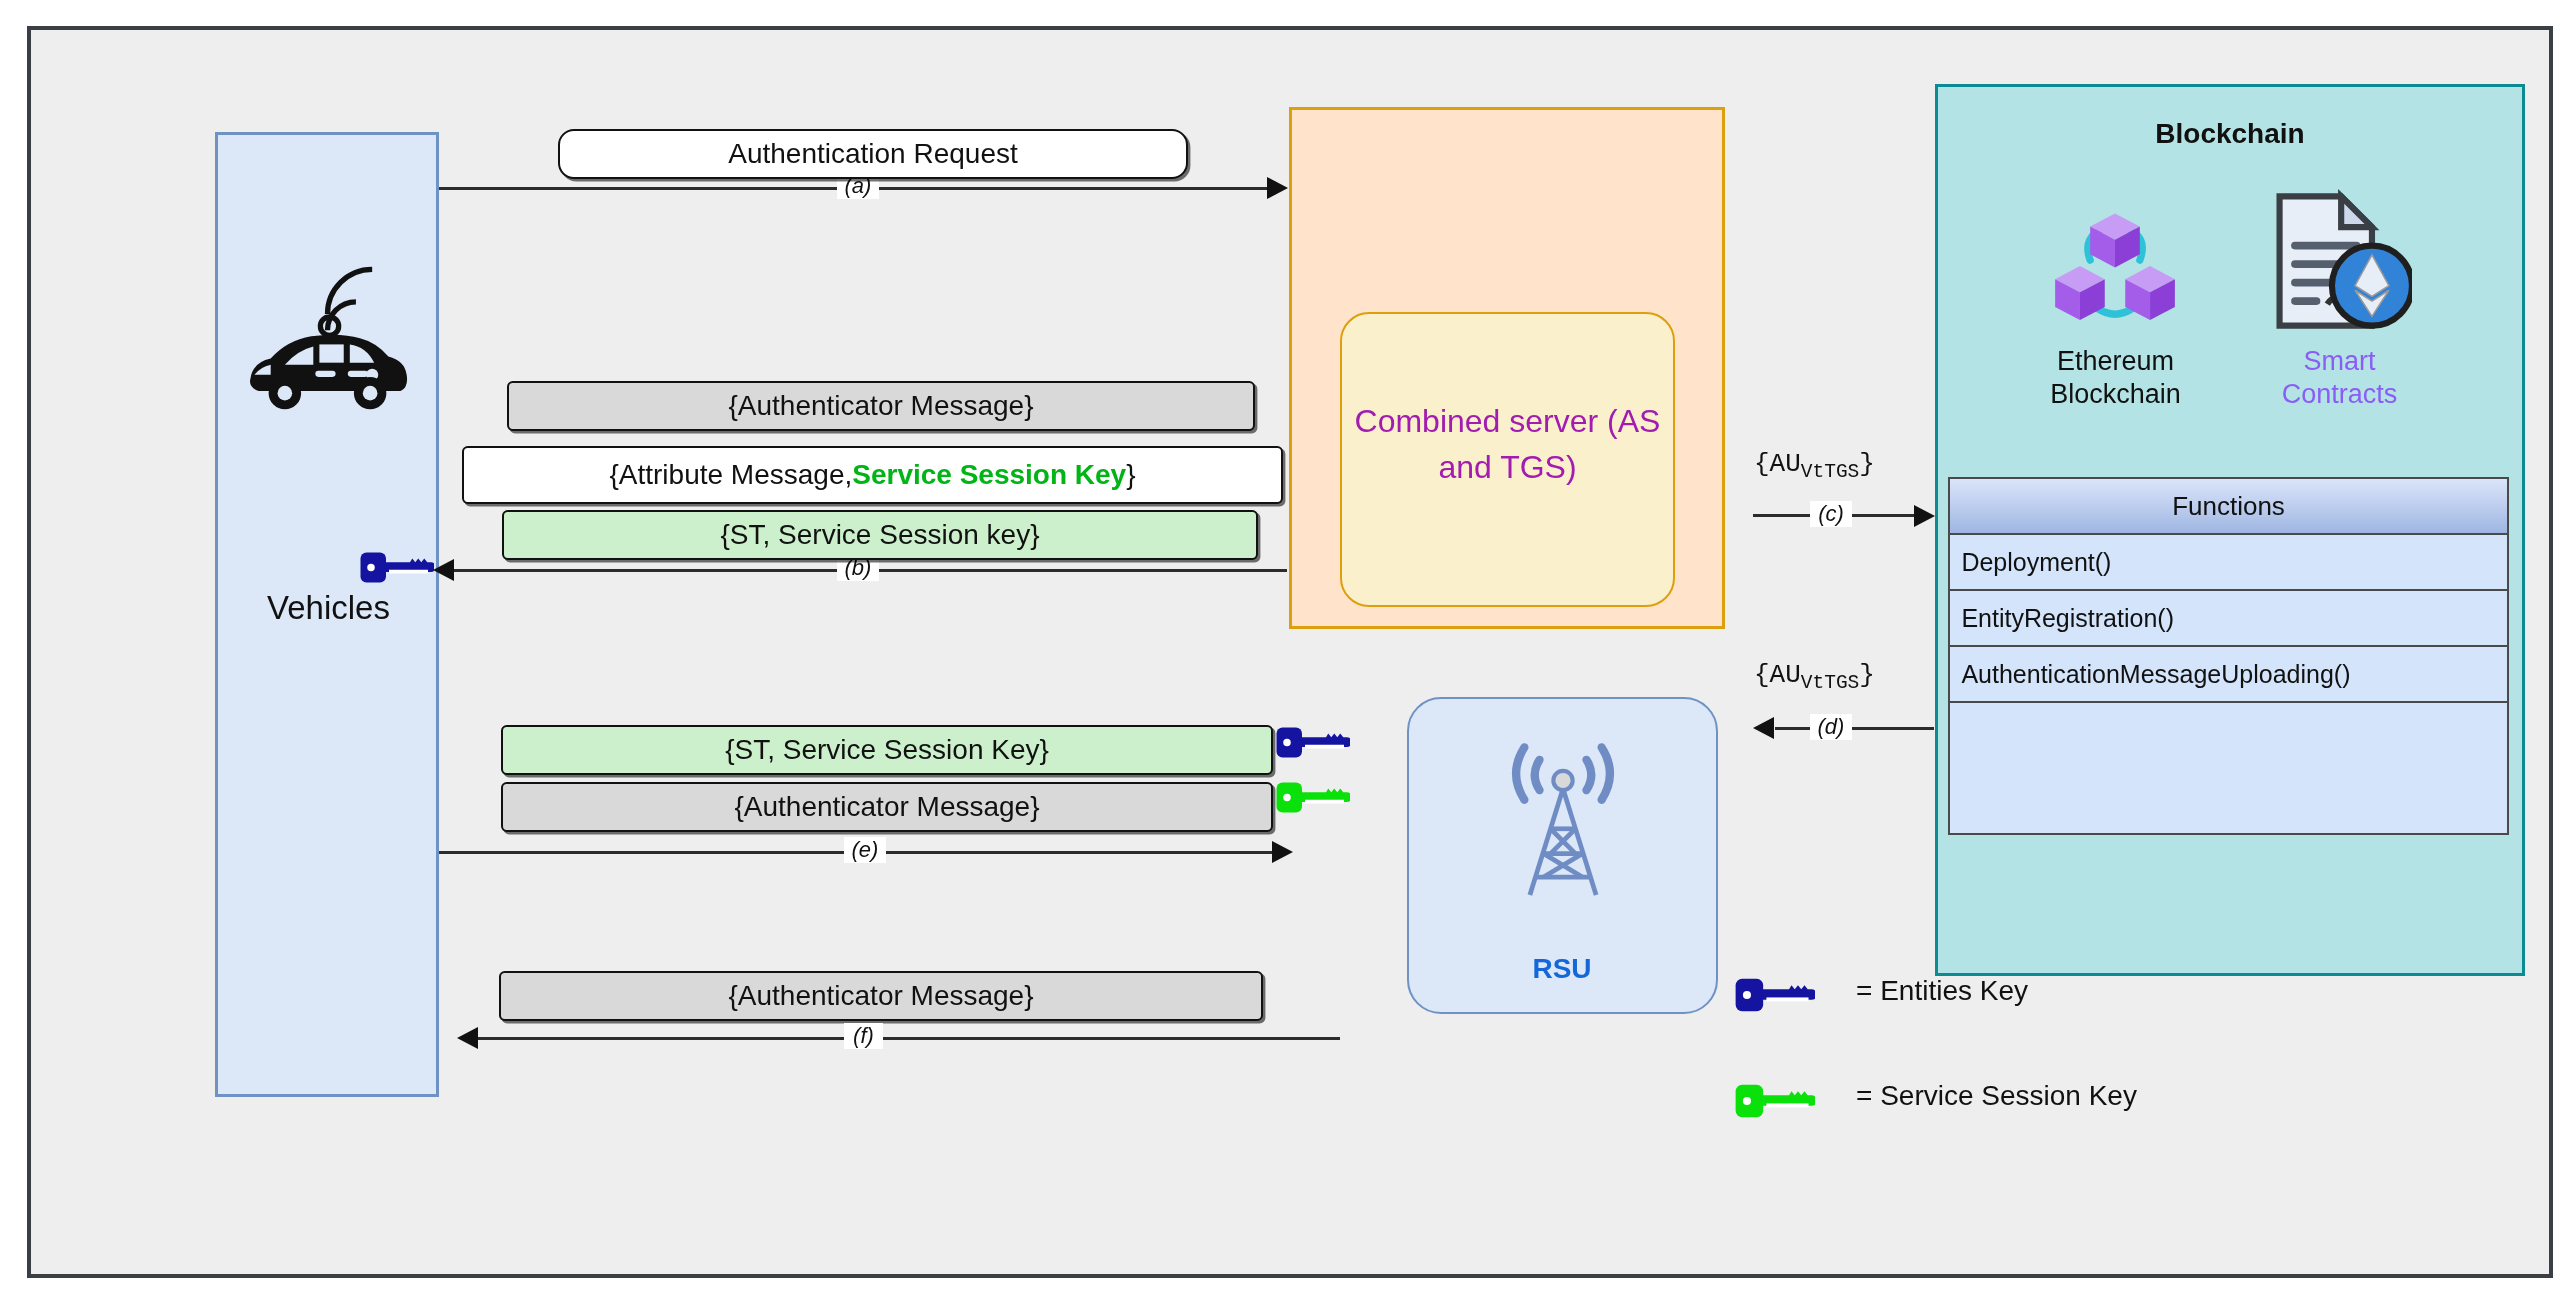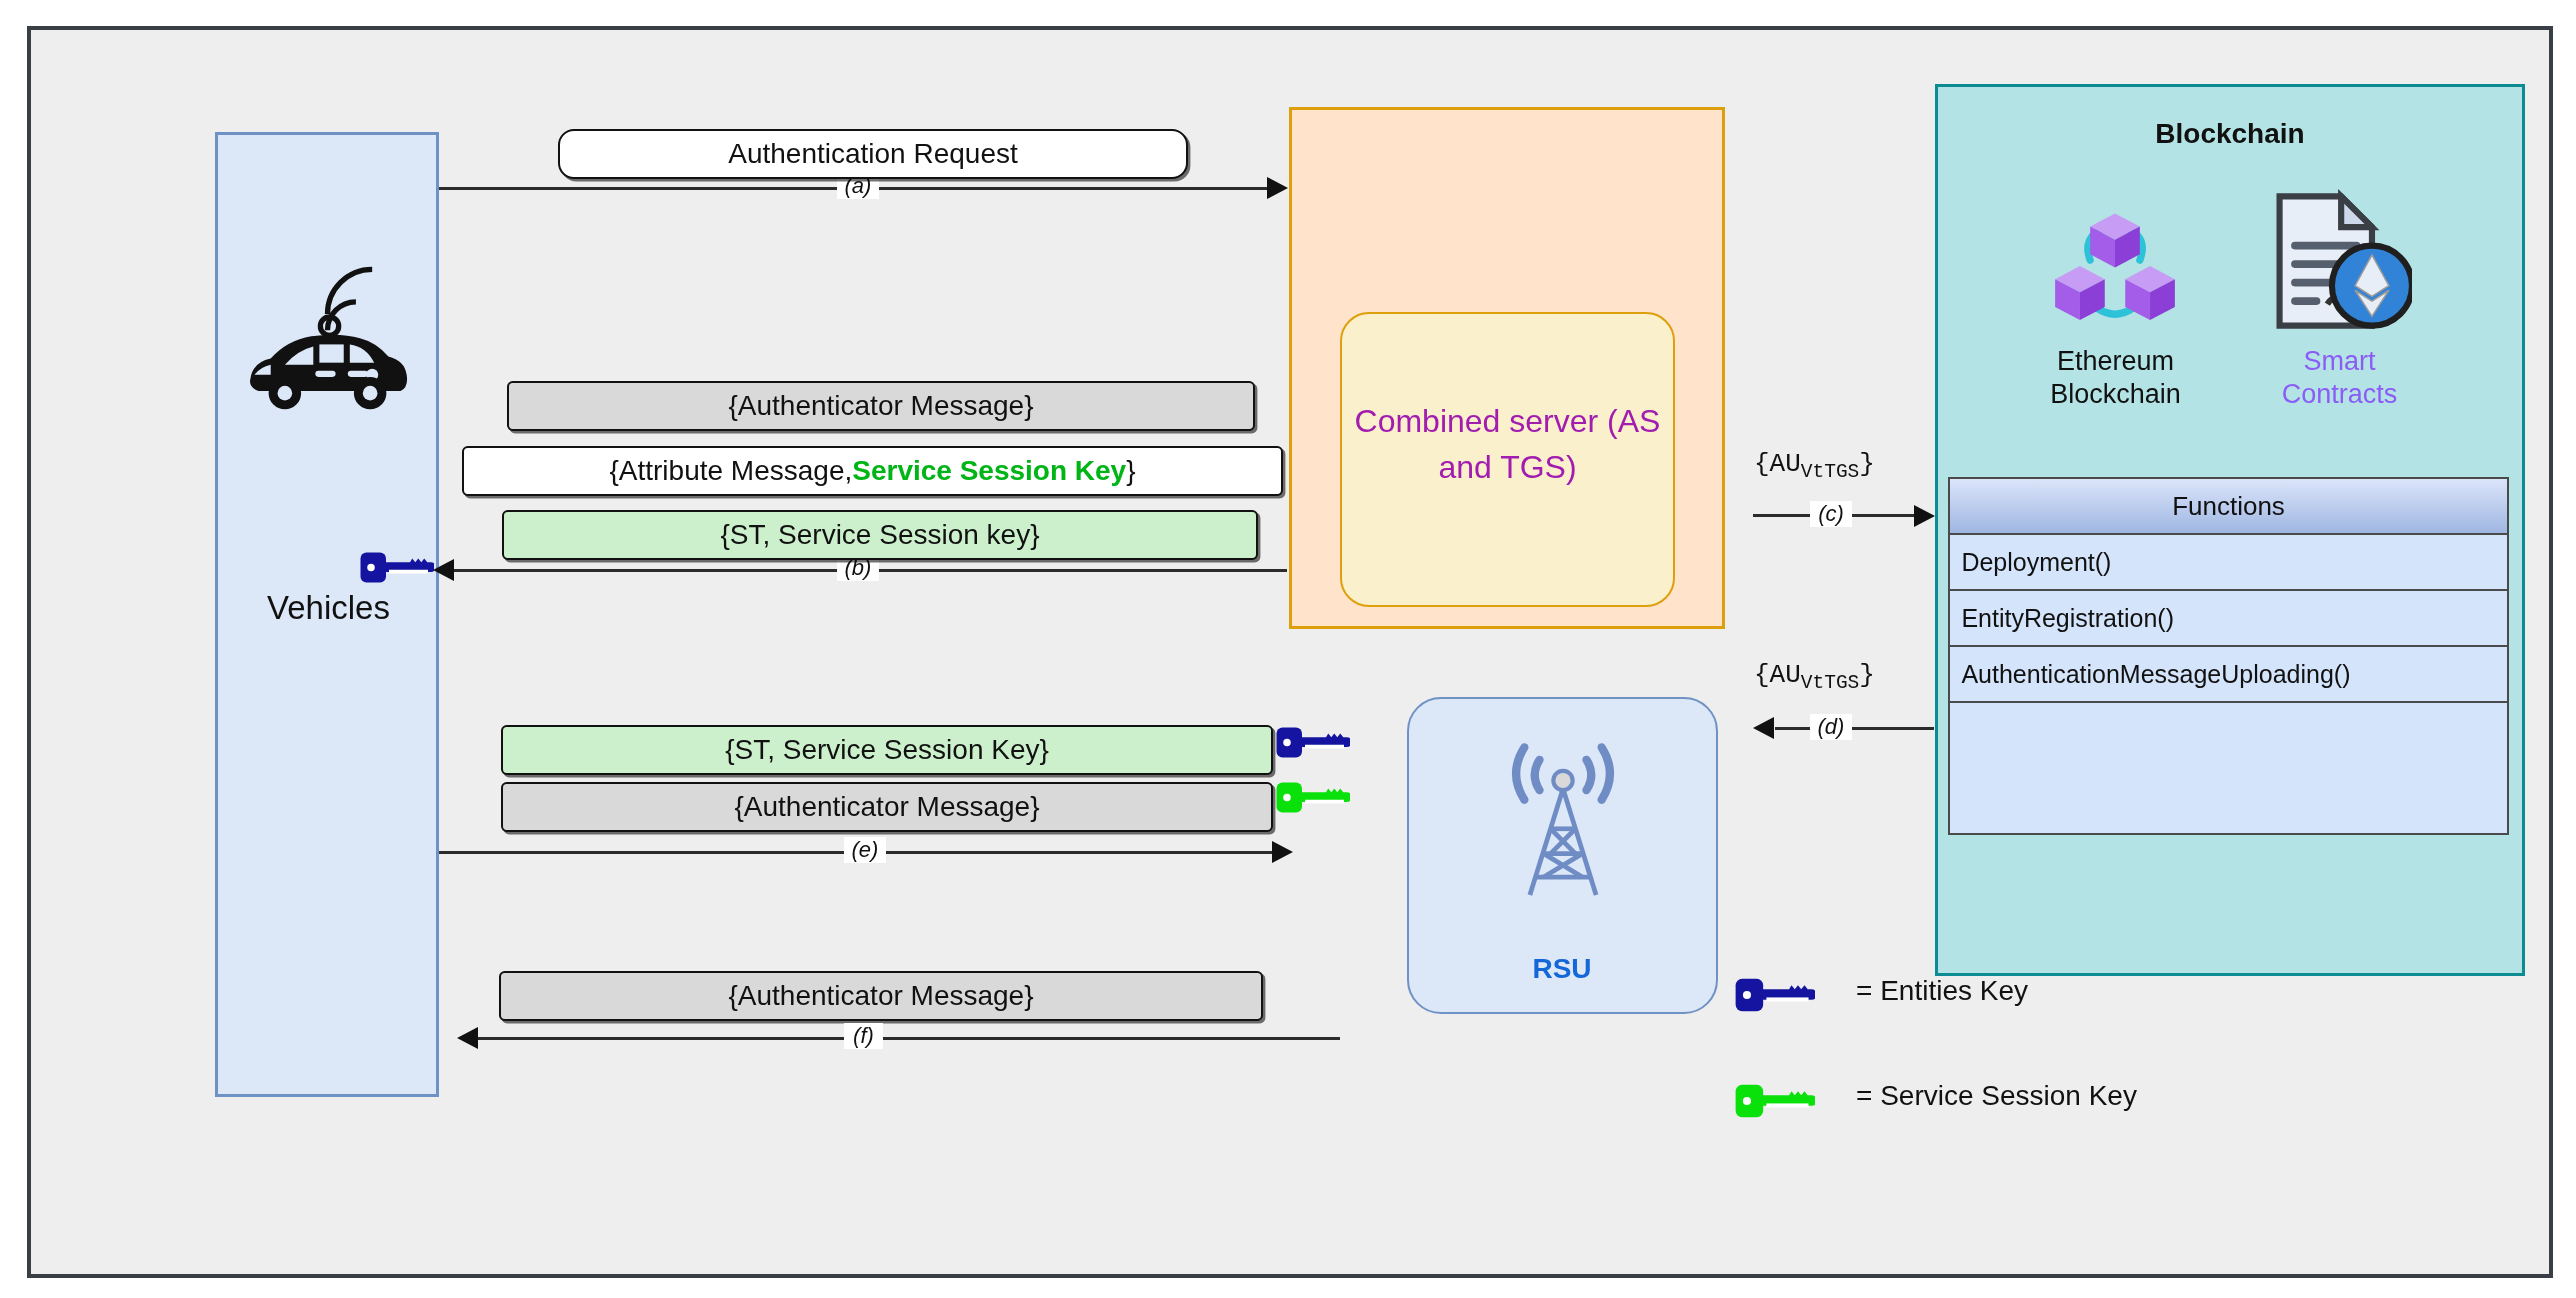--- a/index.html
+++ b/index.html
@@ -63,21 +63,21 @@
   
   .msgbox{border:2.4px solid #111;border-radius:5.7px;display:flex;align-items:center;
        justify-content:center;font-size:28px;color:#111;
        box-shadow:2.4px 2.4px 0 rgba(0,0,0,0.55);}
   .msg-white{background:#ffffff;}
   .msg-grey{background:#d9d9d9;}
   .msg-green{background:#ccf0cc;}
 
   #m-auth-req{left:527px;top:99px;width:630px;height:50px;border-radius:16px;}
   #m-authenticator-1{left:476px;top:351px;width:748px;height:50px;}
-  #m-attribute{left:431px;top:416px;width:821px;height:50px;}
+  #m-attribute{left:431px;top:416px;width:821px;height:58px;}
   #m-st-1{left:471px;top:480px;width:756px;height:50px;}
   #m-st-2{left:470px;top:695px;width:772px;height:50px;}
   #m-authenticator-2{left:470px;top:752px;width:772px;height:50px;}
   #m-authenticator-3{left:468px;top:941px;width:764px;height:50px;}
   .green-txt{color:#00b515;font-weight:bold;}
 
   
   .arrow-line{background:#2b2b2b;height:3.3px;}
   .arrow-head{width:0;height:0;}
   .arrow-head.right{border-top:11.4px solid transparent;border-bottom:11.4px solid transparent;

